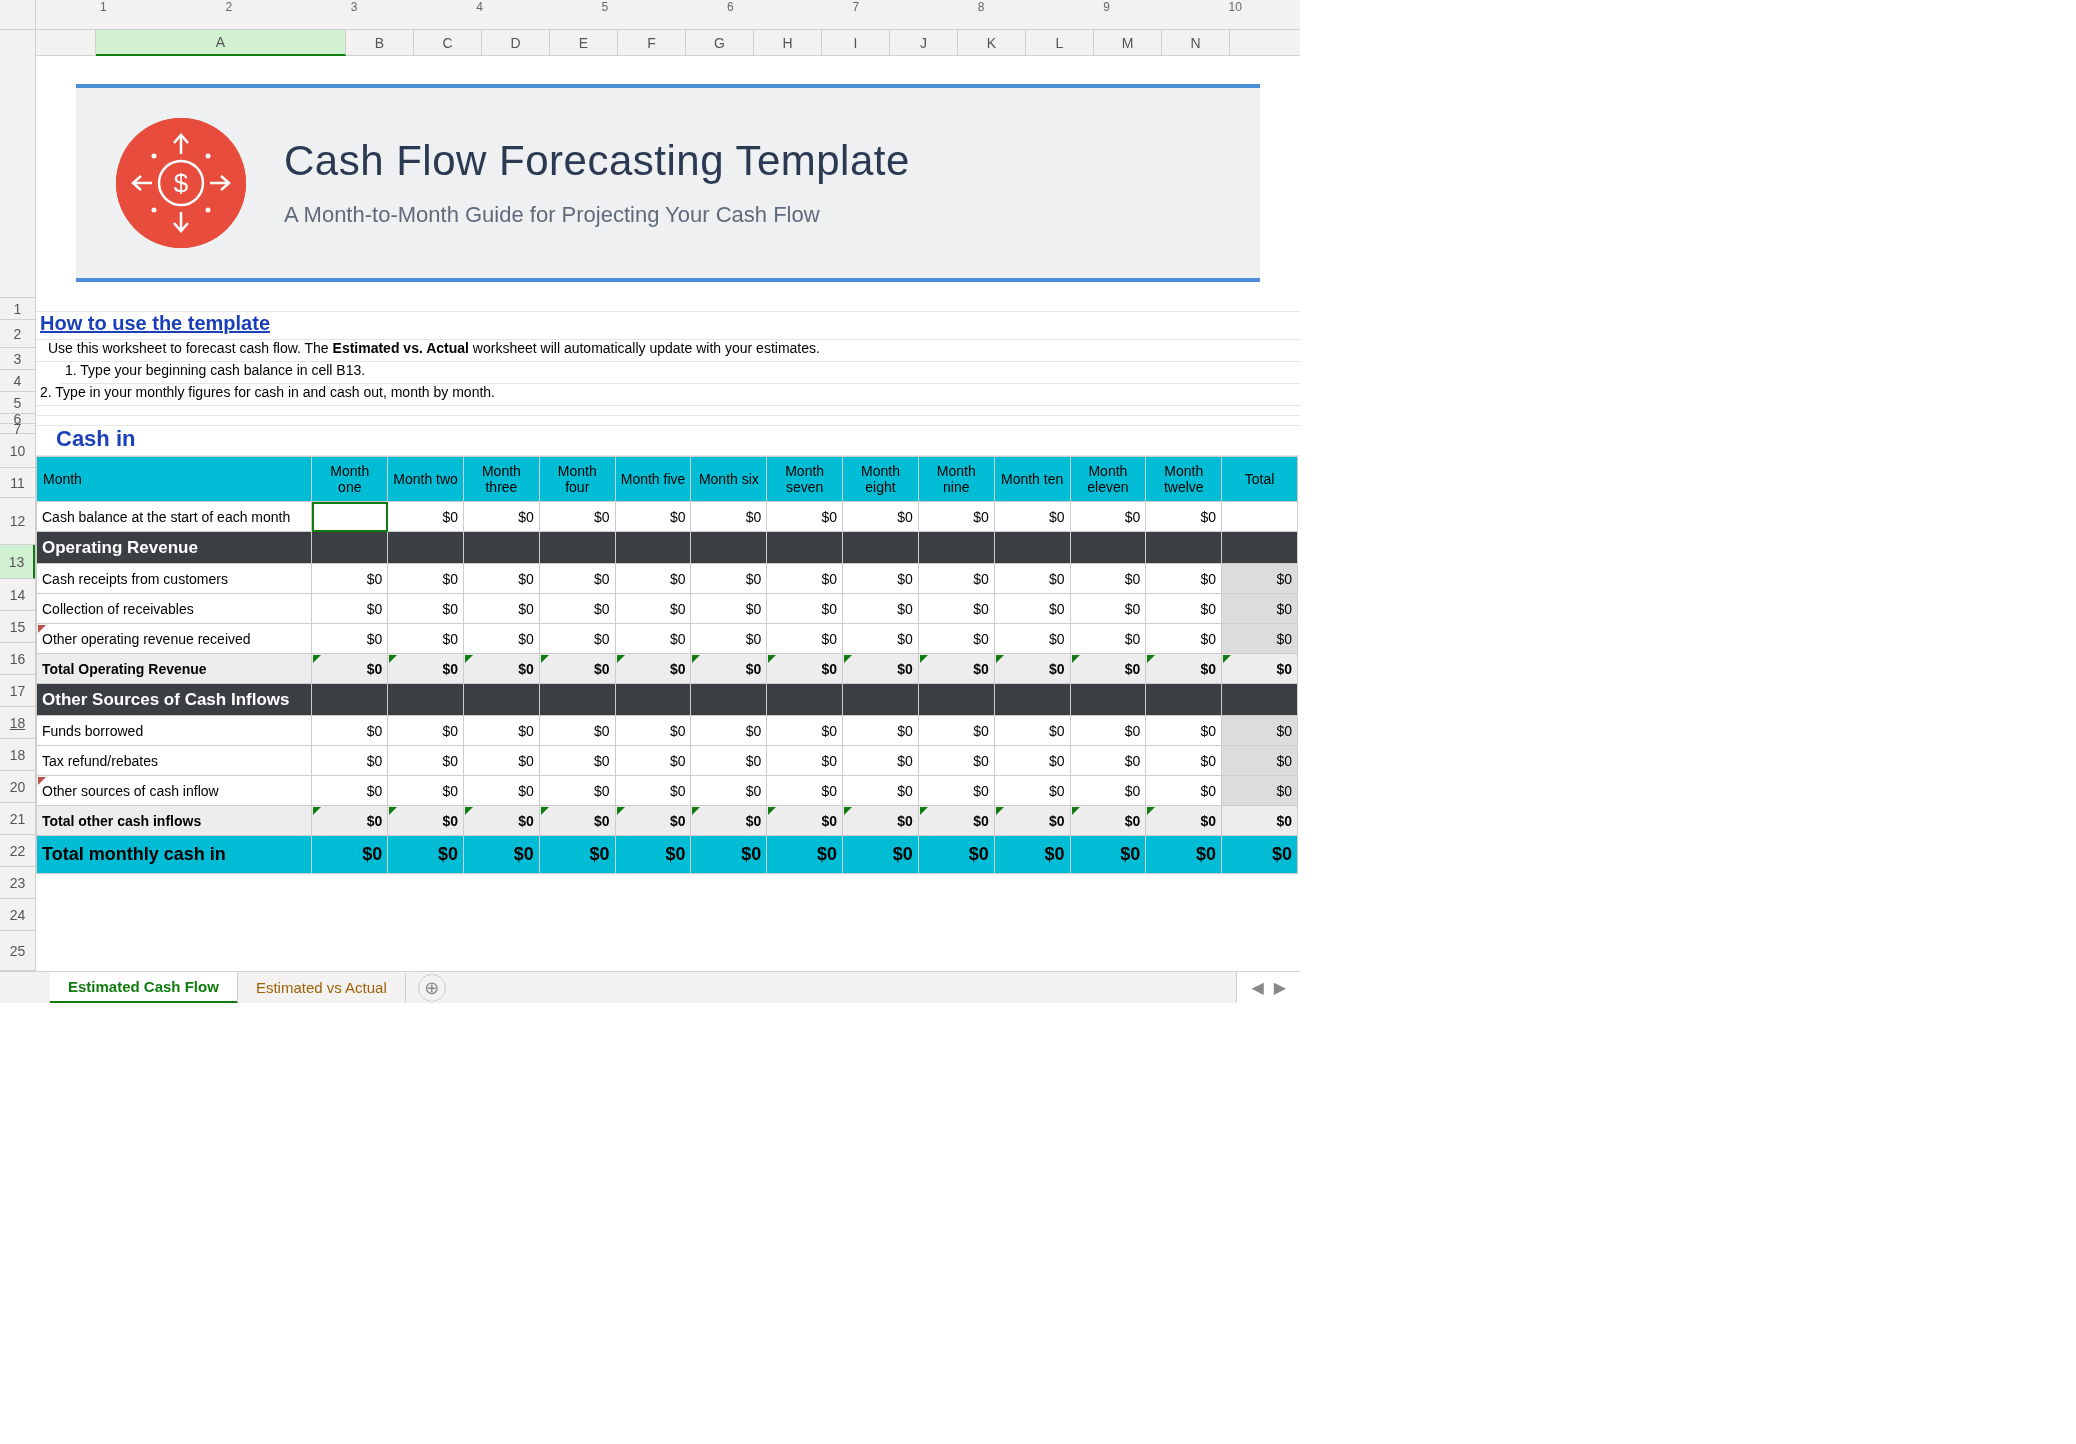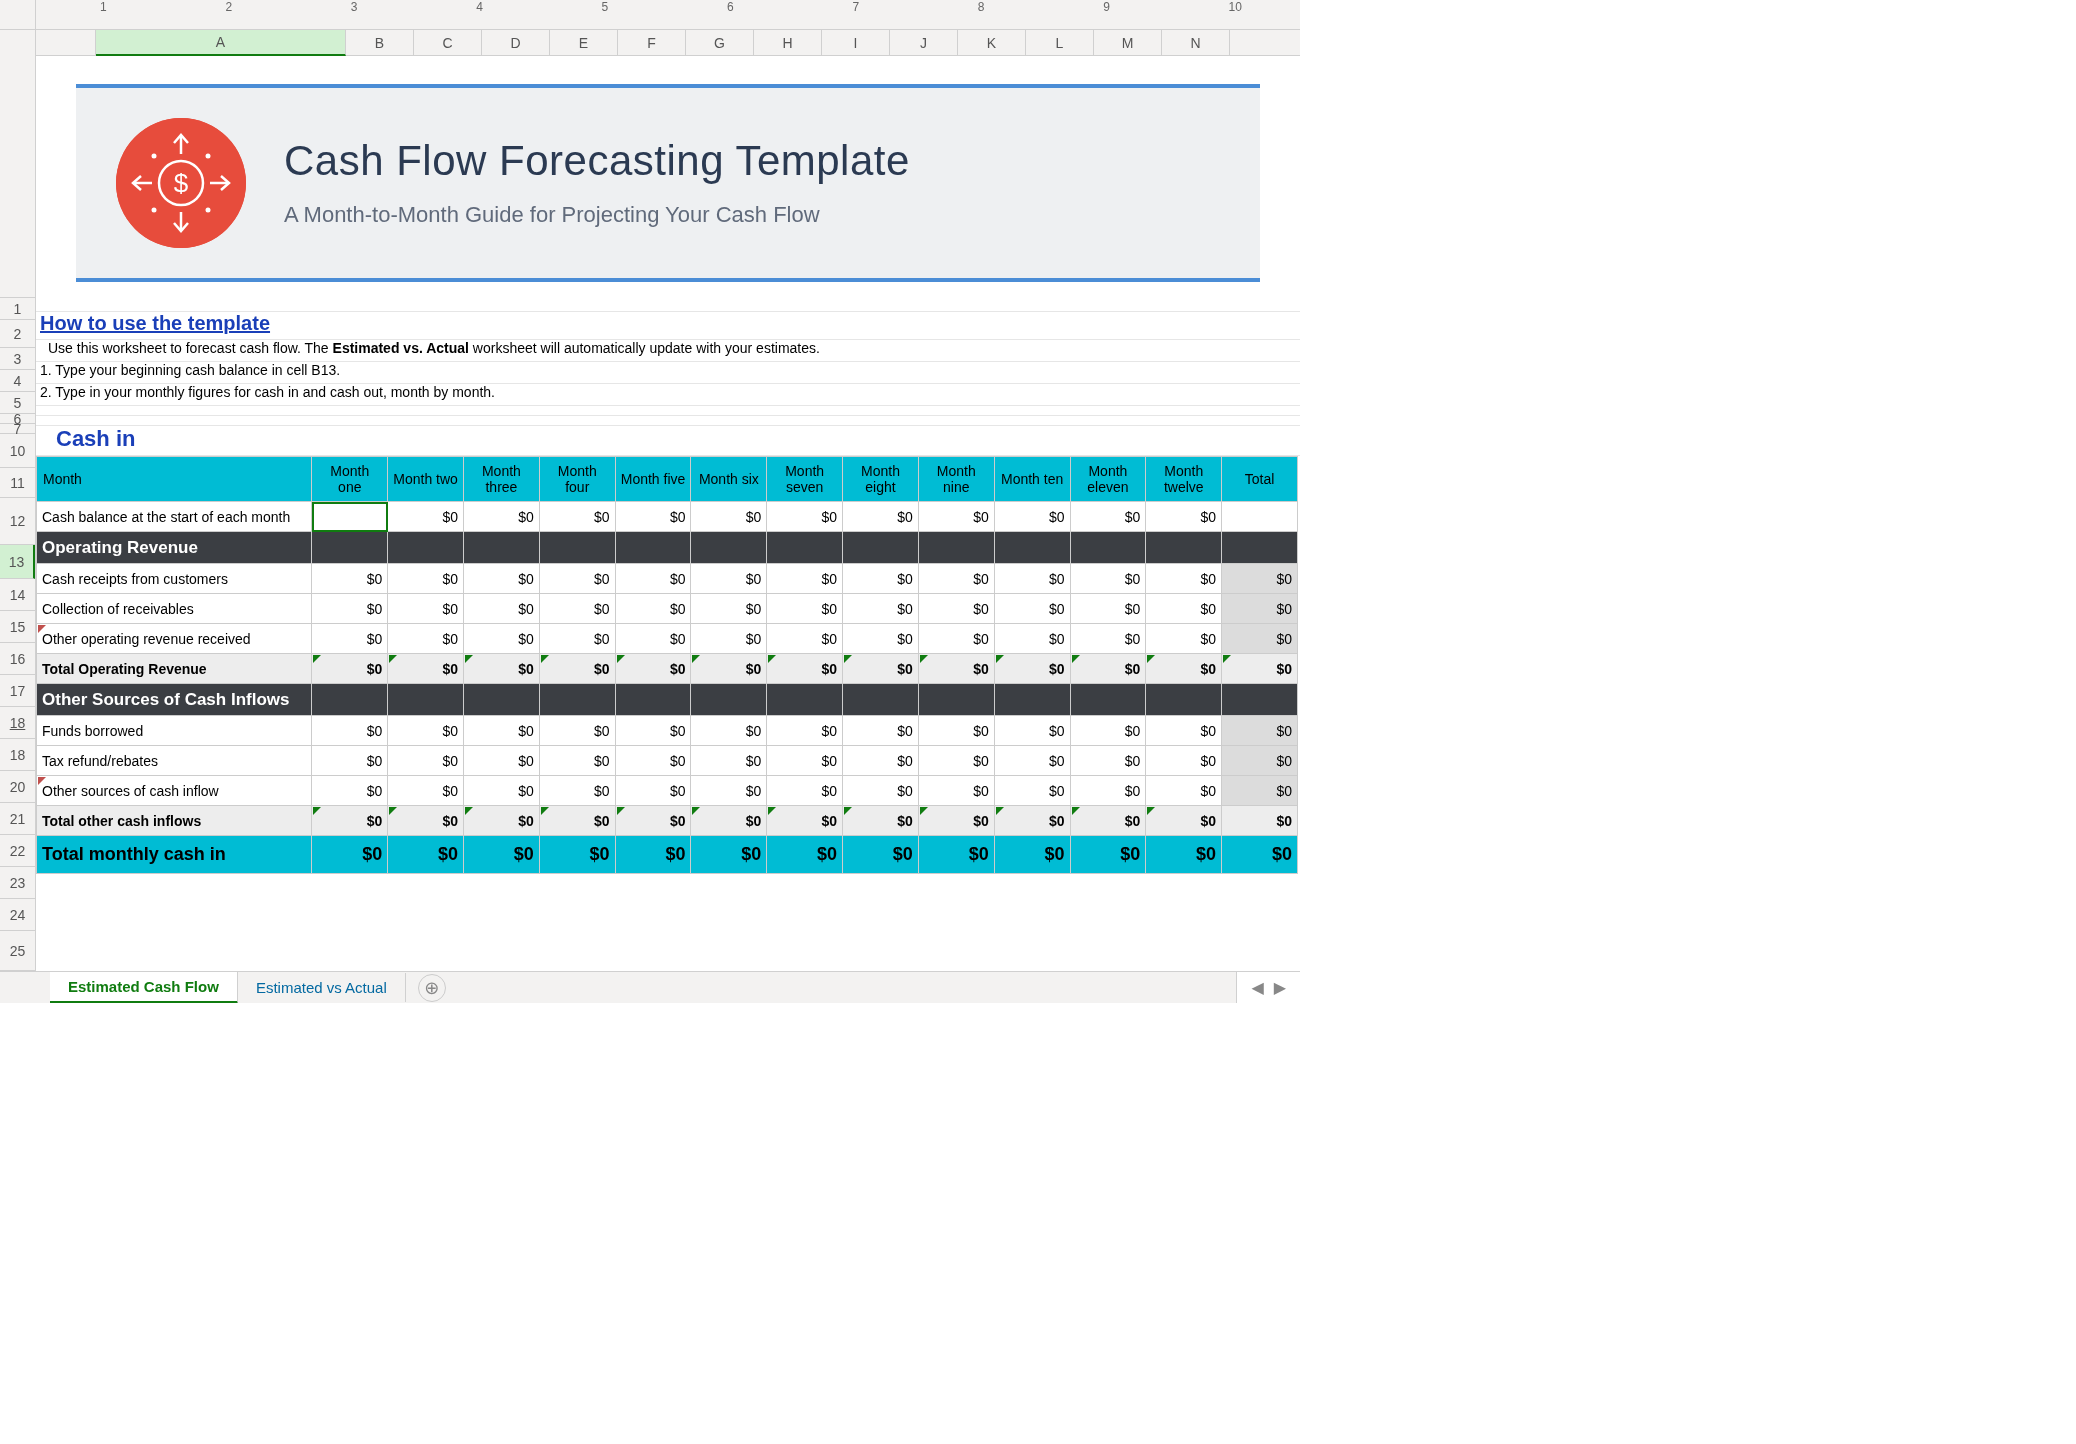--- a/index.html
+++ b/index.html
@@ -212,21 +212,21 @@
     align-items: center;
     height: 32px;
     background: #f3f2f1;
     border-top: 1px solid #d0d0d0;
     padding-left: 50px;
     gap: 0;
   }
   .tab {
     padding: 6px 18px;
     font-size: 15px;
-    color: #0369a1;
+    color: #a16207;
     border-right: 1px solid #d0d0d0;
     cursor: pointer;
   }
   .tab.active {
     background: #fff;
     color: #107c10;
     font-weight: bold;
     border-bottom: 3px solid #107c10;
   }
   .tab-add {
@@ -337,21 +337,21 @@
       <div class="gridlines" style="padding-left:0;">
 
         <div id="content-area" style="padding-left:0;">
         <div class="cellrow row-1" style="height: 22px;"></div>
             <div class="cellrow " style="height: 28px;">
               <div class="row-section-heading">How to use the template</div>
             </div>
             <div class="cellrow " style="height: 22px; padding-left: 8px;">
               <div class="row-note">Use this worksheet to forecast cash flow. The <b>Estimated vs. Actual</b> worksheet will automatically update with your estimates.</div>
             </div>
-            <div class="cellrow " style="height: 22px;">
+            <div class="cellrow " style="height: 22px; margin-left: 25px;">
               <div class="row-note">1. Type your beginning cash balance in cell B13.</div>
             </div>
             <div class="cellrow " style="height: 22px;">
               <div class="row-note">2. Type in your monthly figures for cash in and cash out, month by month.</div>
             </div>
             <div class="cellrow " style="height: 10px;"></div>
             <div class="cellrow " style="height: 10px;"></div>
             <div class="cellrow " style="height: 30px;">
               <div class="row-11">Cash in</div>
             </div>

